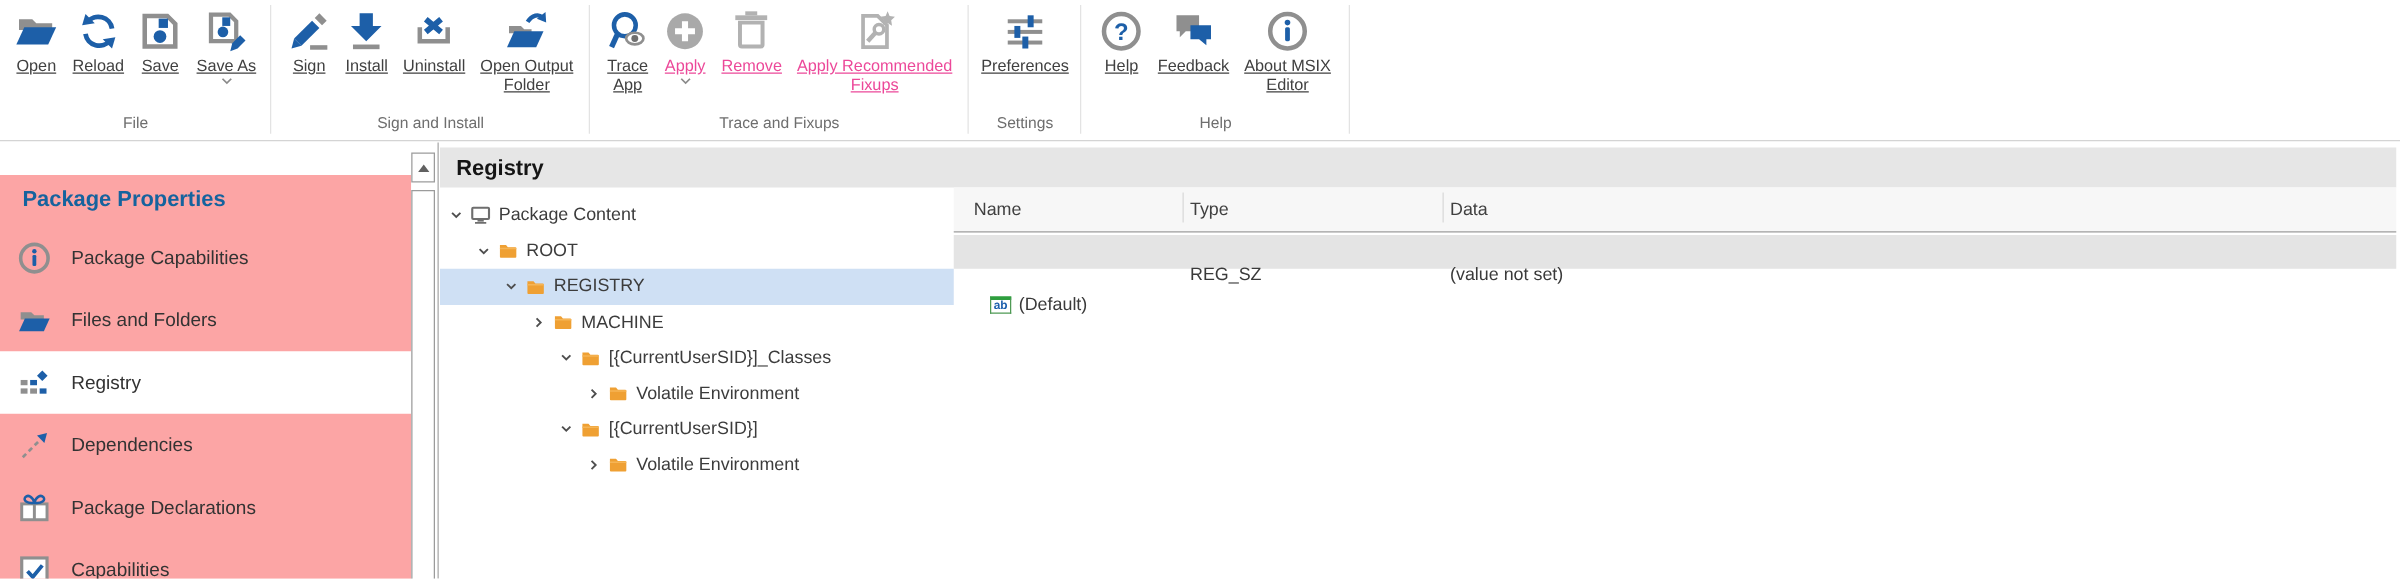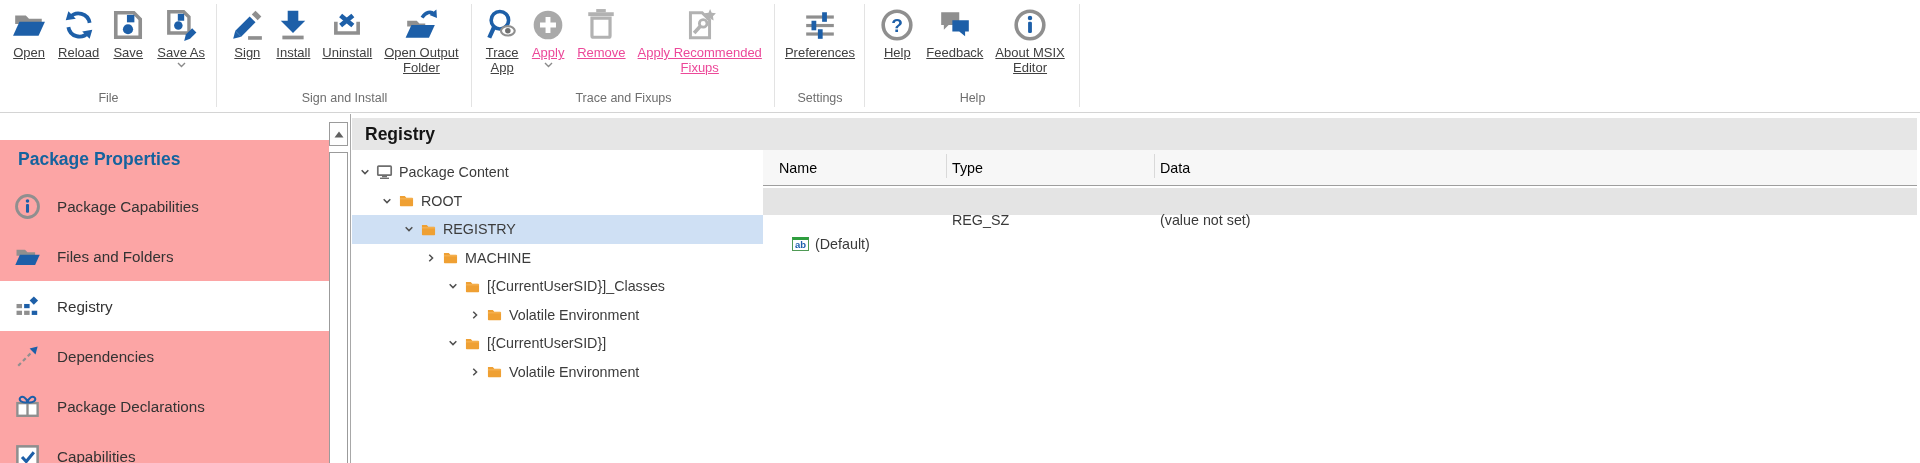--- a/index.html
+++ b/index.html
@@ -48,21 +48,21 @@
 
   .tree { position:absolute; left:0; top:0; width:411px; height:100%; padding-top:8px; box-sizing:border-box; }
   .tree-row { height:28.5px; display:flex; align-items:center; font-size:14.3px; color:#3c3c3c; box-sizing:border-box; }
   .tree-row .tw { width:15px; height:15px; display:flex; align-items:center; margin-right:3px; flex:none; }
   .tree-row .ti { width:17px; height:16px; display:flex; align-items:center; margin-right:6px; flex:none; }
   .tree-row.selected { background:#cfe0f4; }
 
   .table { position:absolute; left:411px; right:3px; top:0; bottom:0; }
   .tbl-header { position:relative; height:36px; background:#f7f7f7; border-bottom:1px solid #9e9e9e;
                 display:grid; grid-template-columns:183px 208px 1fr; box-sizing:border-box; }
-  .tbl-header .hc { display:flex; align-items:center; font-size:14.3px; color:#000000; padding-left:16px; }
+  .tbl-header .hc { display:flex; align-items:center; font-size:14.3px; color:#404040; padding-left:16px; }
   .tbl-header .hc.sub { padding-left:6px; }
   .hsep { position:absolute; top:4px; bottom:7px; width:1px; background:#d9d9d9; }
   .tbl-row { margin-top:2px; height:27px; background:#e4e4e4; display:grid;
              grid-template-columns:183px 208px 1fr; align-items:center; font-size:14.3px; color:#3a3a3a; }
   .tbl-row .c0 { display:flex; align-items:center; padding-left:29px;margin-top:48px; }
   .tbl-row .c1, .tbl-row .c2 { padding-left:6px; }
   .ab-ic { width:17px; height:14px; border:1px solid #4f9a55; border-top:3px solid #2e9e3e; background:#fff;
            color:#1d5fad; font-size:9.5px; font-weight:bold; line-height:9px; text-align:center;
            margin-right:6px; box-sizing:border-box; flex:none; }
 </style>

